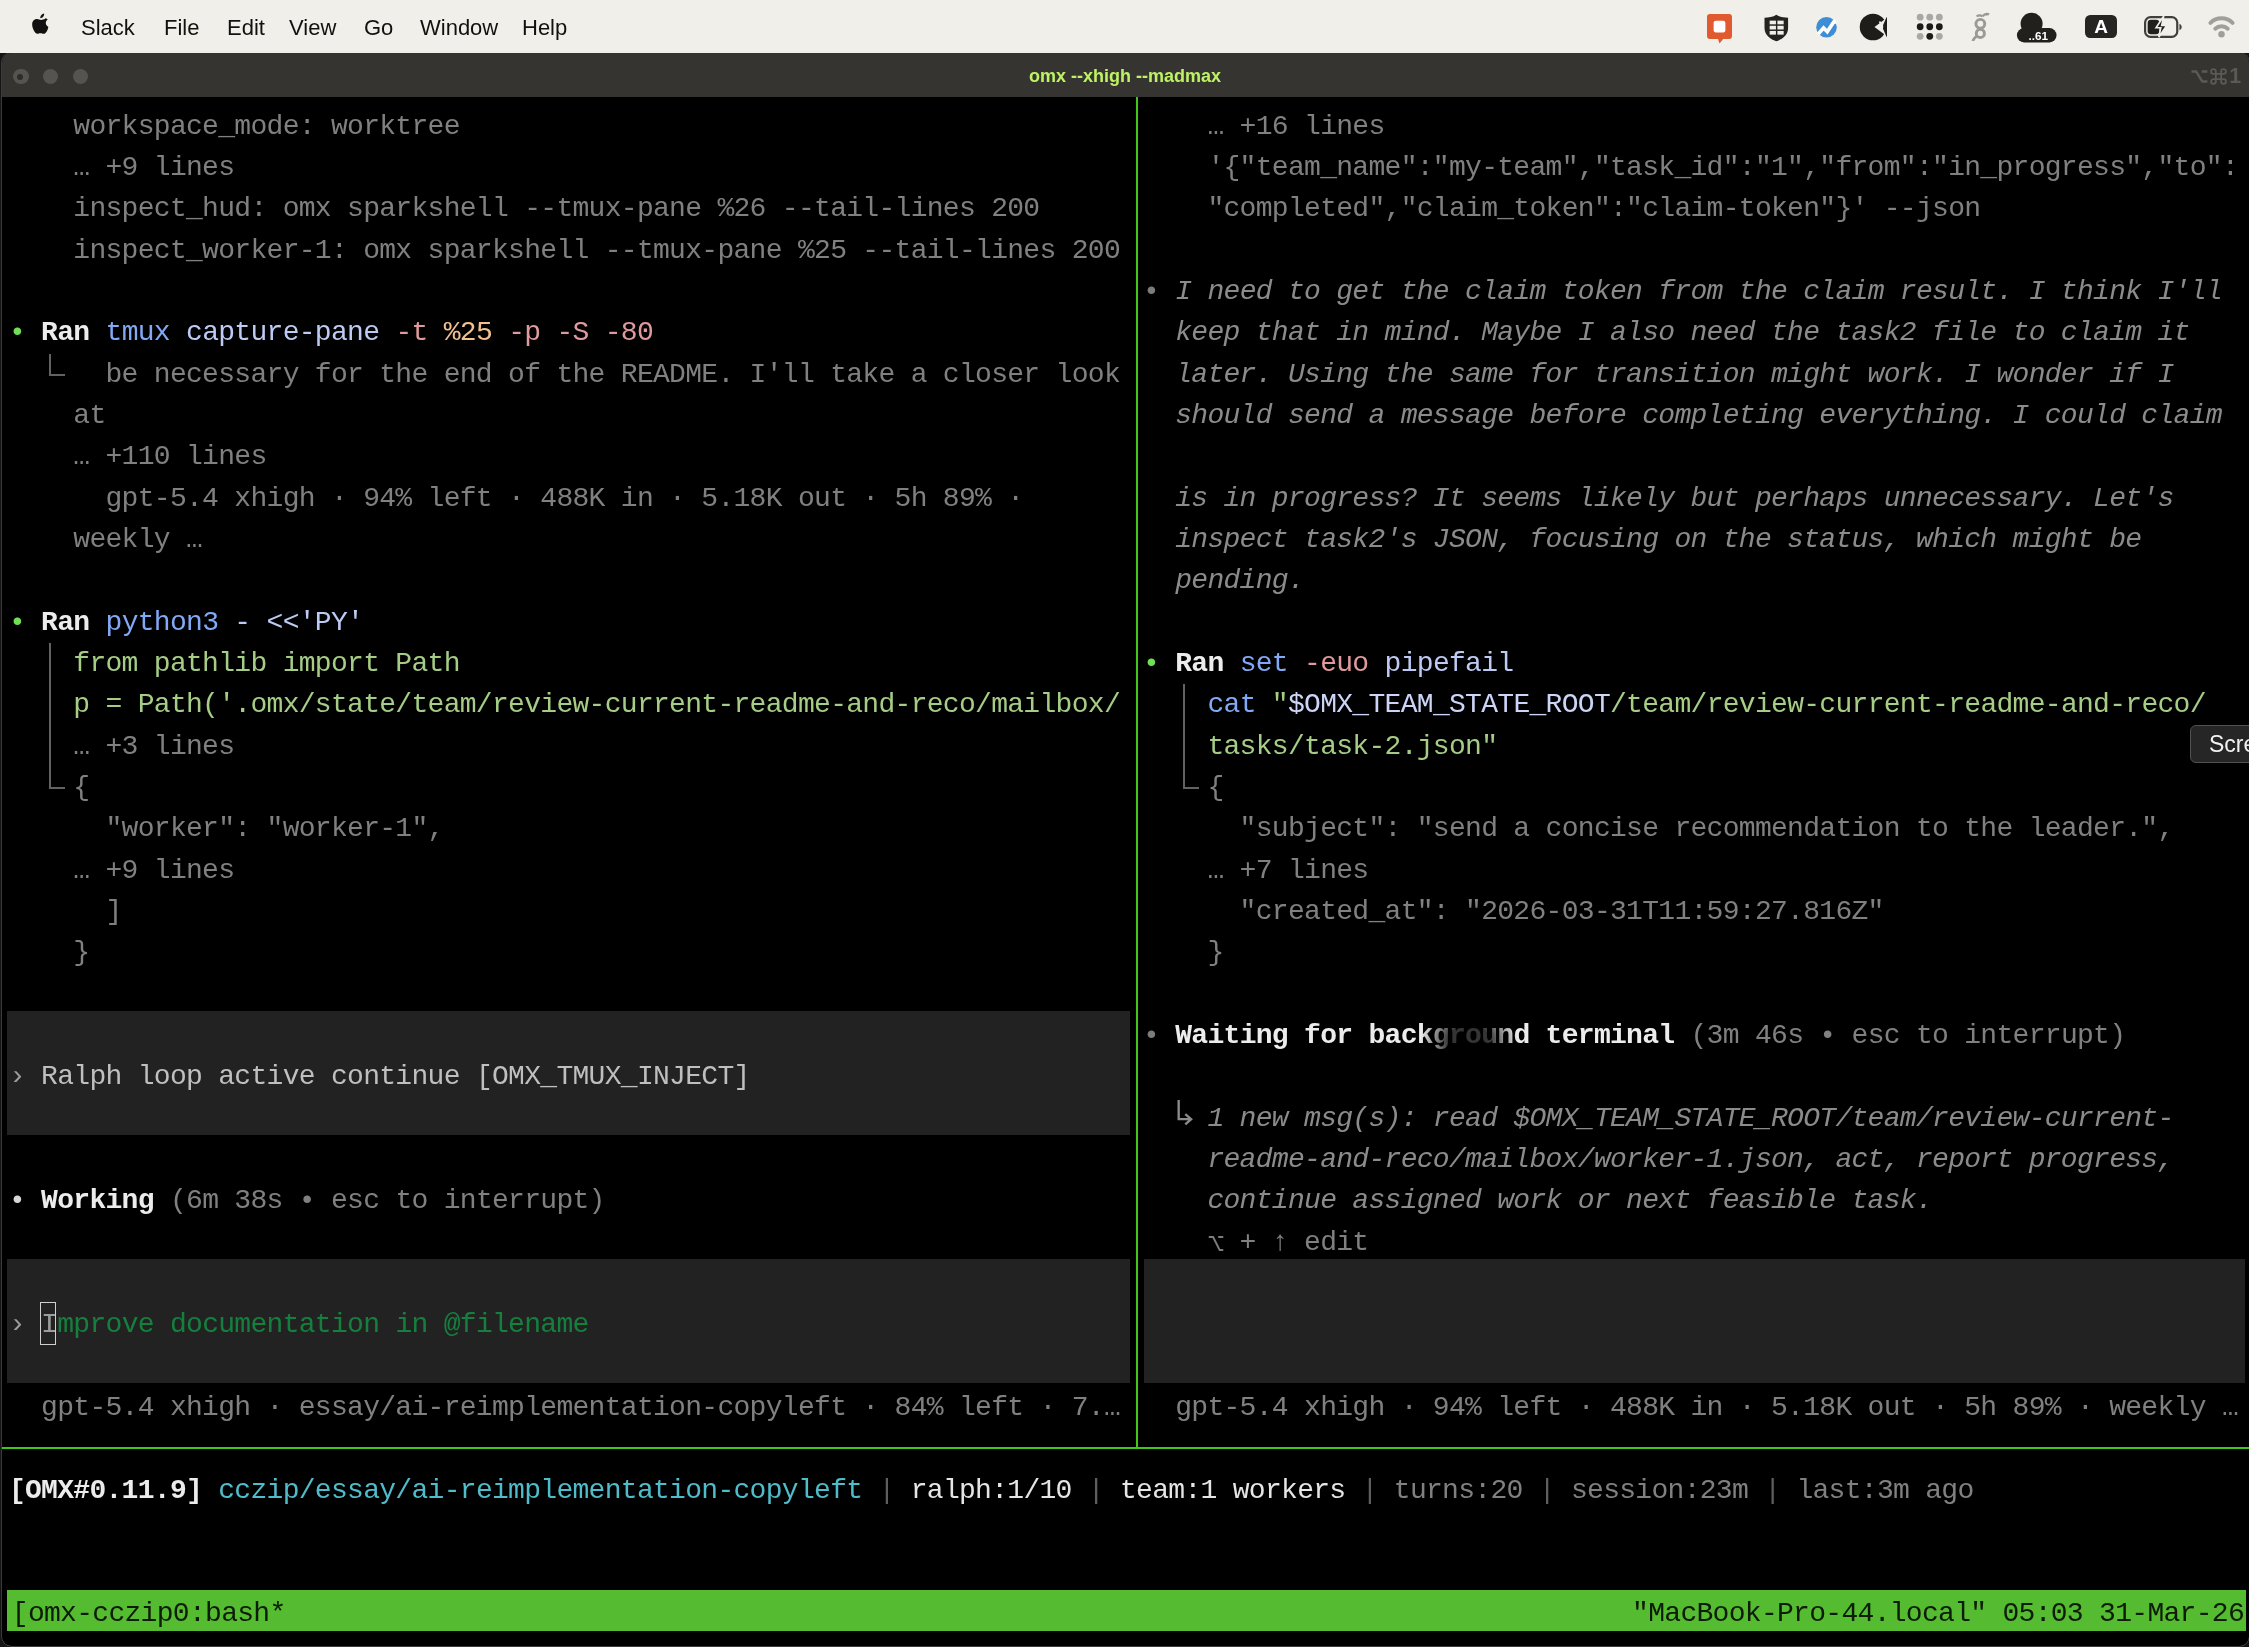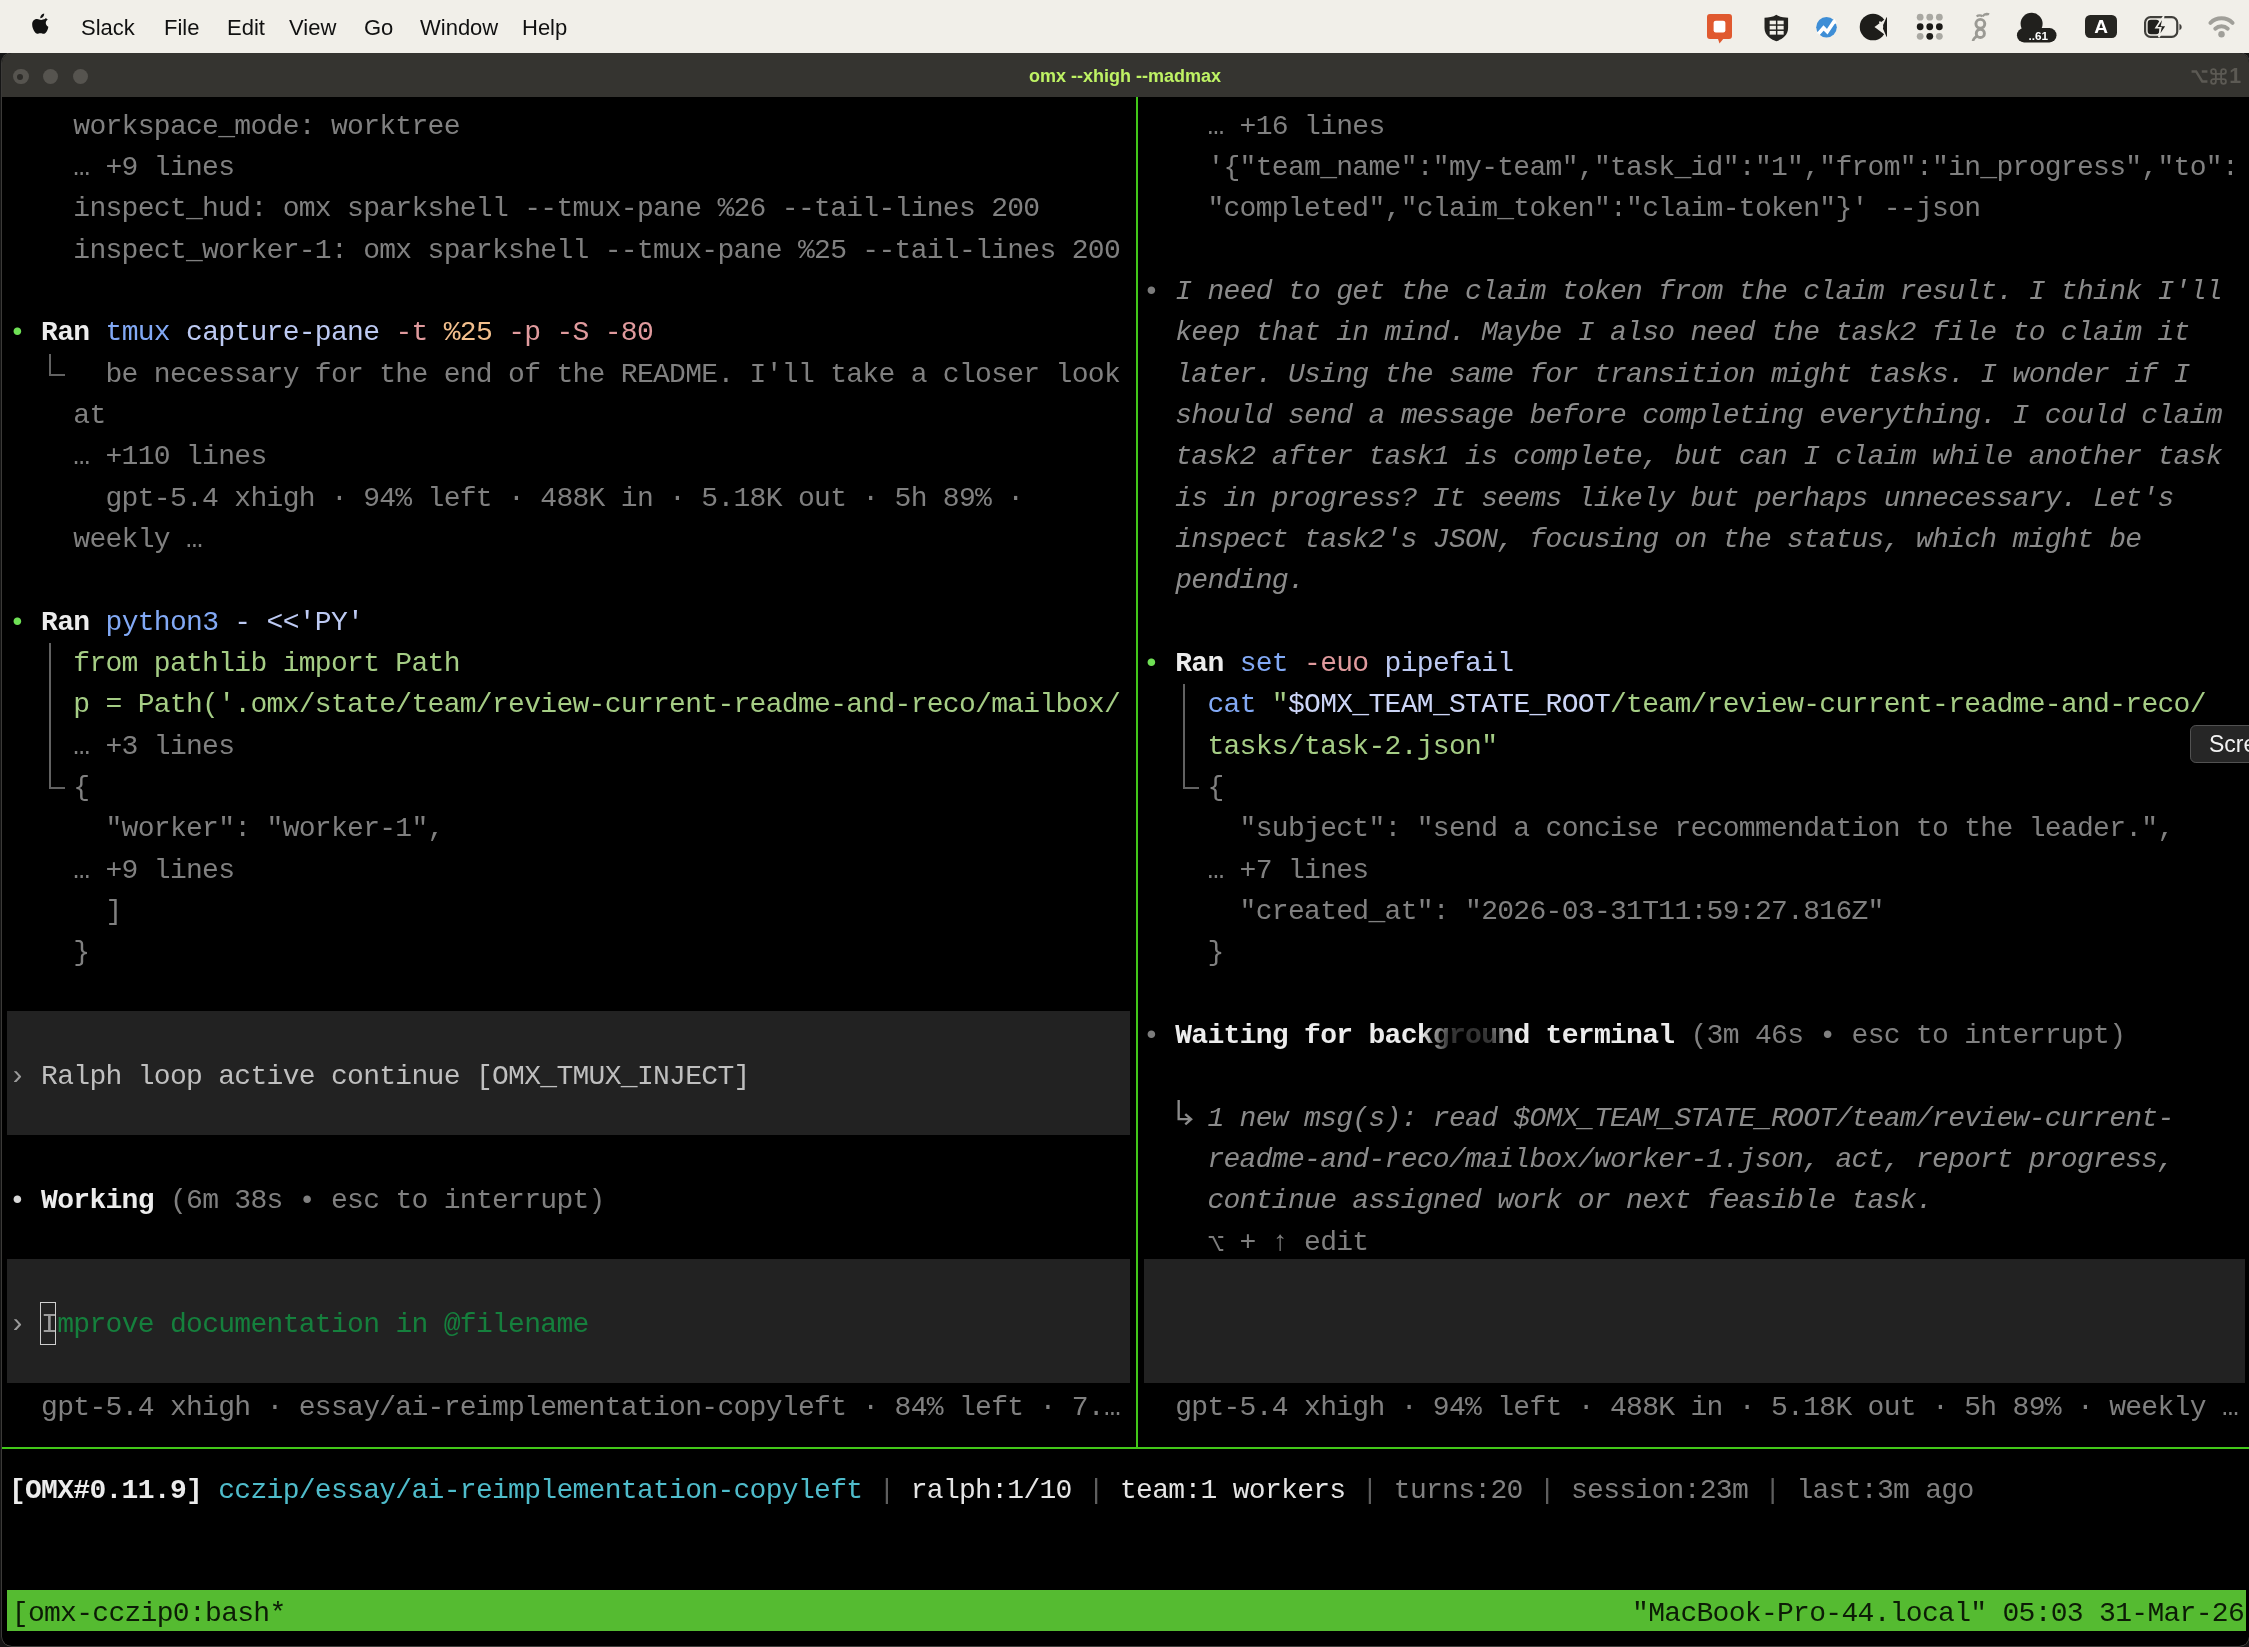--- a/index.html
+++ b/index.html
@@ -79,23 +79,22 @@
 <div class="tr" style="left:8.9px;top:932px"><span class="dim">    }</span></div>
 <div class="tr" style="left:8.9px;top:1056px"><span class="prm">› </span><span class="brt">Ralph loop active continue [OMX_TMUX_INJECT]</span></div>
 <div class="tr" style="left:8.9px;top:1180px"><span class="wbul">• </span><span class="wb">Working </span><span class="dim">(6m 38s • esc to interrupt)</span></div>
 <div class="tr" style="left:8.9px;top:1304px"><span class="prm">› </span><span class="cur">I</span><span class="mid">mprove documentation in @filename</span></div>
 <div class="tr" style="left:8.9px;top:1387px"><span class="dim">  gpt-5.4 xhigh · essay/ai-reimplementation-copyleft · 84% left · 7.…</span></div>
 <div class="tr" style="left:1143px;top:106px"><span class="dim">    … +16 lines</span></div>
 <div class="tr" style="left:1143px;top:147px"><span class="dim">    '{"team_name":"my-team","task_id":"1","from":"in_progress","to":</span></div>
 <div class="tr" style="left:1143px;top:188px"><span class="dim">    "completed","claim_token":"claim-token"}' --json</span></div>
 <div class="tr" style="left:1143px;top:271px"><span class="dbul">• </span><span class="think">I need to get the claim token from the claim result. I think I'll</span></div>
 <div class="tr" style="left:1143px;top:312px"><span class="think">  keep that in mind. Maybe I also need the task2 file to claim it</span></div>
-<div class="tr" style="left:1143px;top:354px"><span class="think">  later. Using the same for transition might tasks. I wonder if I</span></div>
+<div class="tr" style="left:1143px;top:354px"><span class="think">  later. Using the same for transition might work. I wonder if I</span></div>
 <div class="tr" style="left:1143px;top:395px"><span class="think">  should send a message before completing everything. I could claim</span></div>
-<div class="tr" style="left:1143px;top:436px"><span class="think">  task2 after task1 is complete, but can I claim while another task</span></div>
 <div class="tr" style="left:1143px;top:478px"><span class="think">  is in progress? It seems likely but perhaps unnecessary. Let's</span></div>
 <div class="tr" style="left:1143px;top:519px"><span class="think">  inspect task2's JSON, focusing on the status, which might be</span></div>
 <div class="tr" style="left:1143px;top:560px"><span class="think">  pending.</span></div>
 <div class="tr" style="left:1143px;top:643px"><span class="gbul">• </span><span class="wb">Ran </span><span class="blue">set </span><span class="rose">-euo </span><span class="lav">pipefail</span></div>
 <div class="tr" style="left:1143px;top:684px"><span>    </span><span class="blue">cat </span><span class="grn">"</span><span class="peri">$OMX_TEAM_STATE_ROOT</span><span class="grn">/team/review-current-readme-and-reco/</span></div>
 <div class="tr" style="left:1143px;top:726px"><span class="grn">    tasks/task-2.json"</span></div>
 <div class="tr" style="left:1143px;top:767px"><span class="dim">    {</span></div>
 <div class="tr" style="left:1143px;top:808px"><span class="dim">      "subject": "send a concise recommendation to the leader.",</span></div>
 <div class="tr" style="left:1143px;top:850px"><span class="dim">    … +7 lines</span></div>
 <div class="tr" style="left:1143px;top:891px"><span class="dim">      "created_at": "2026-03-31T11:59:27.816Z"</span></div>

